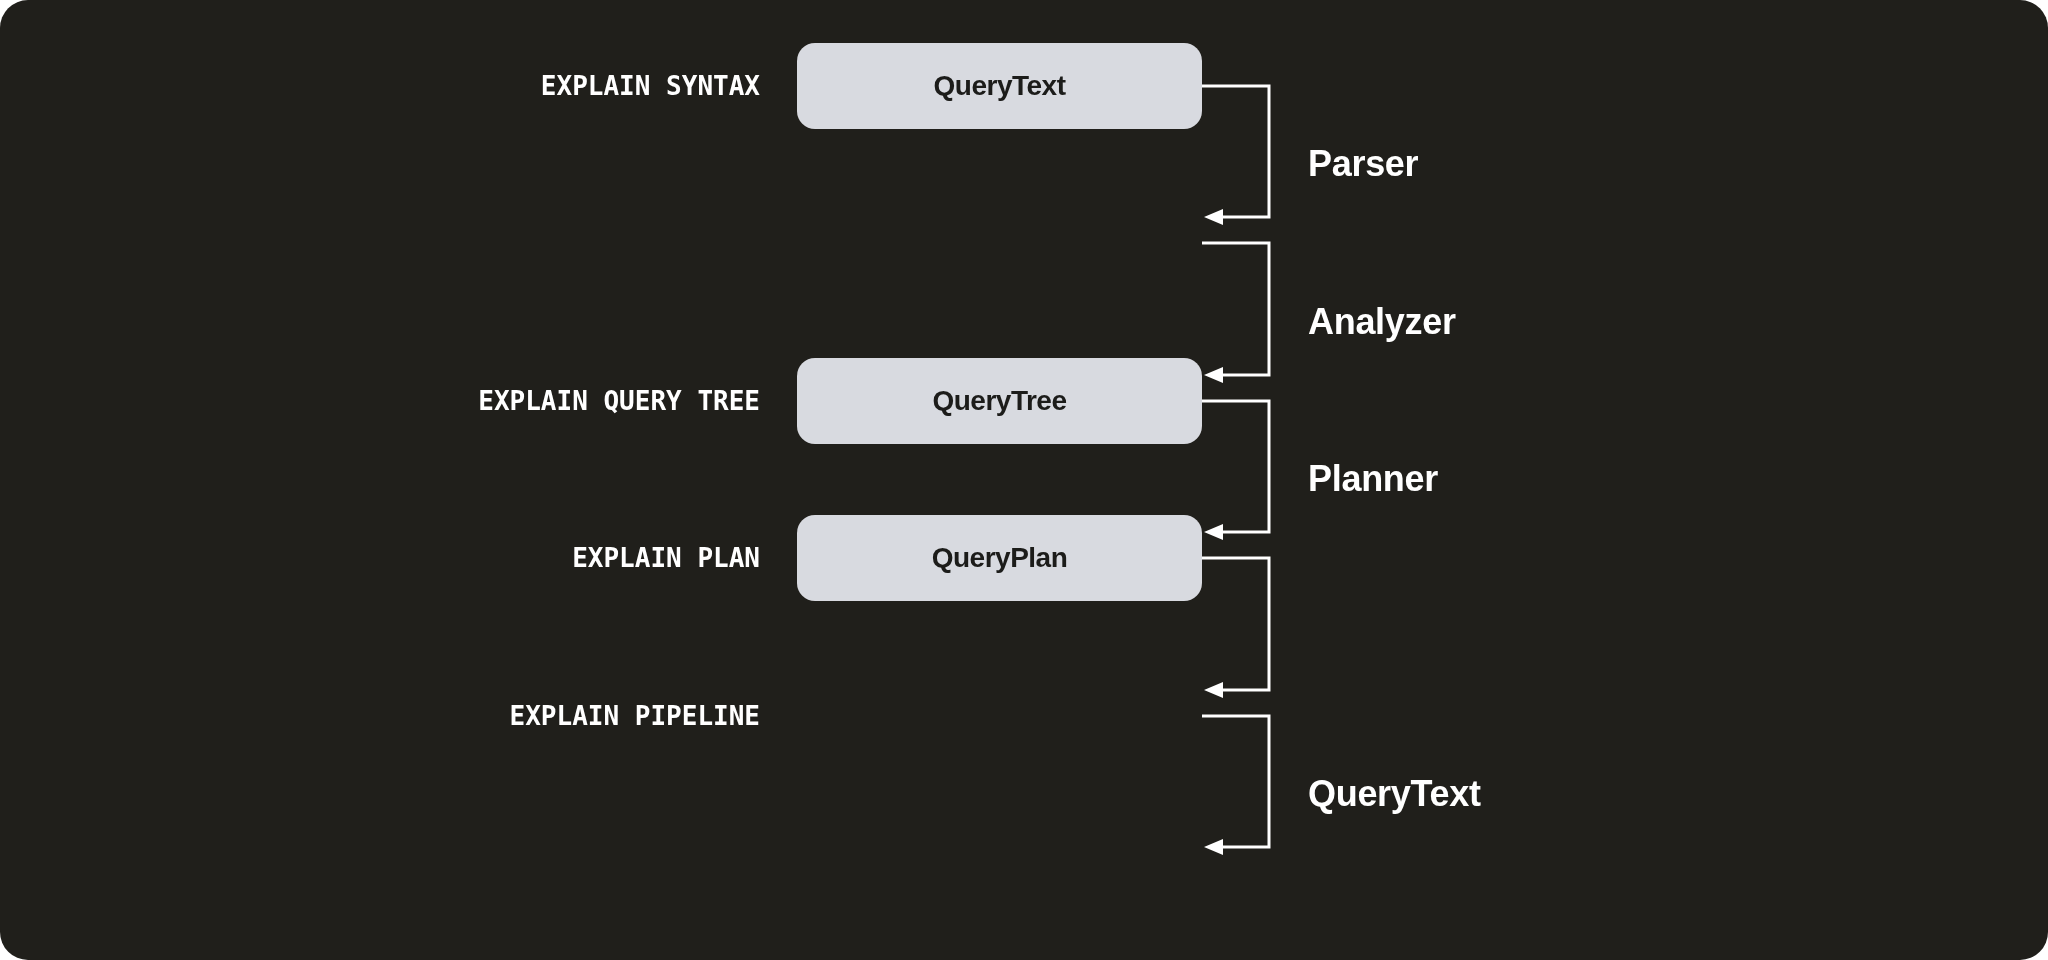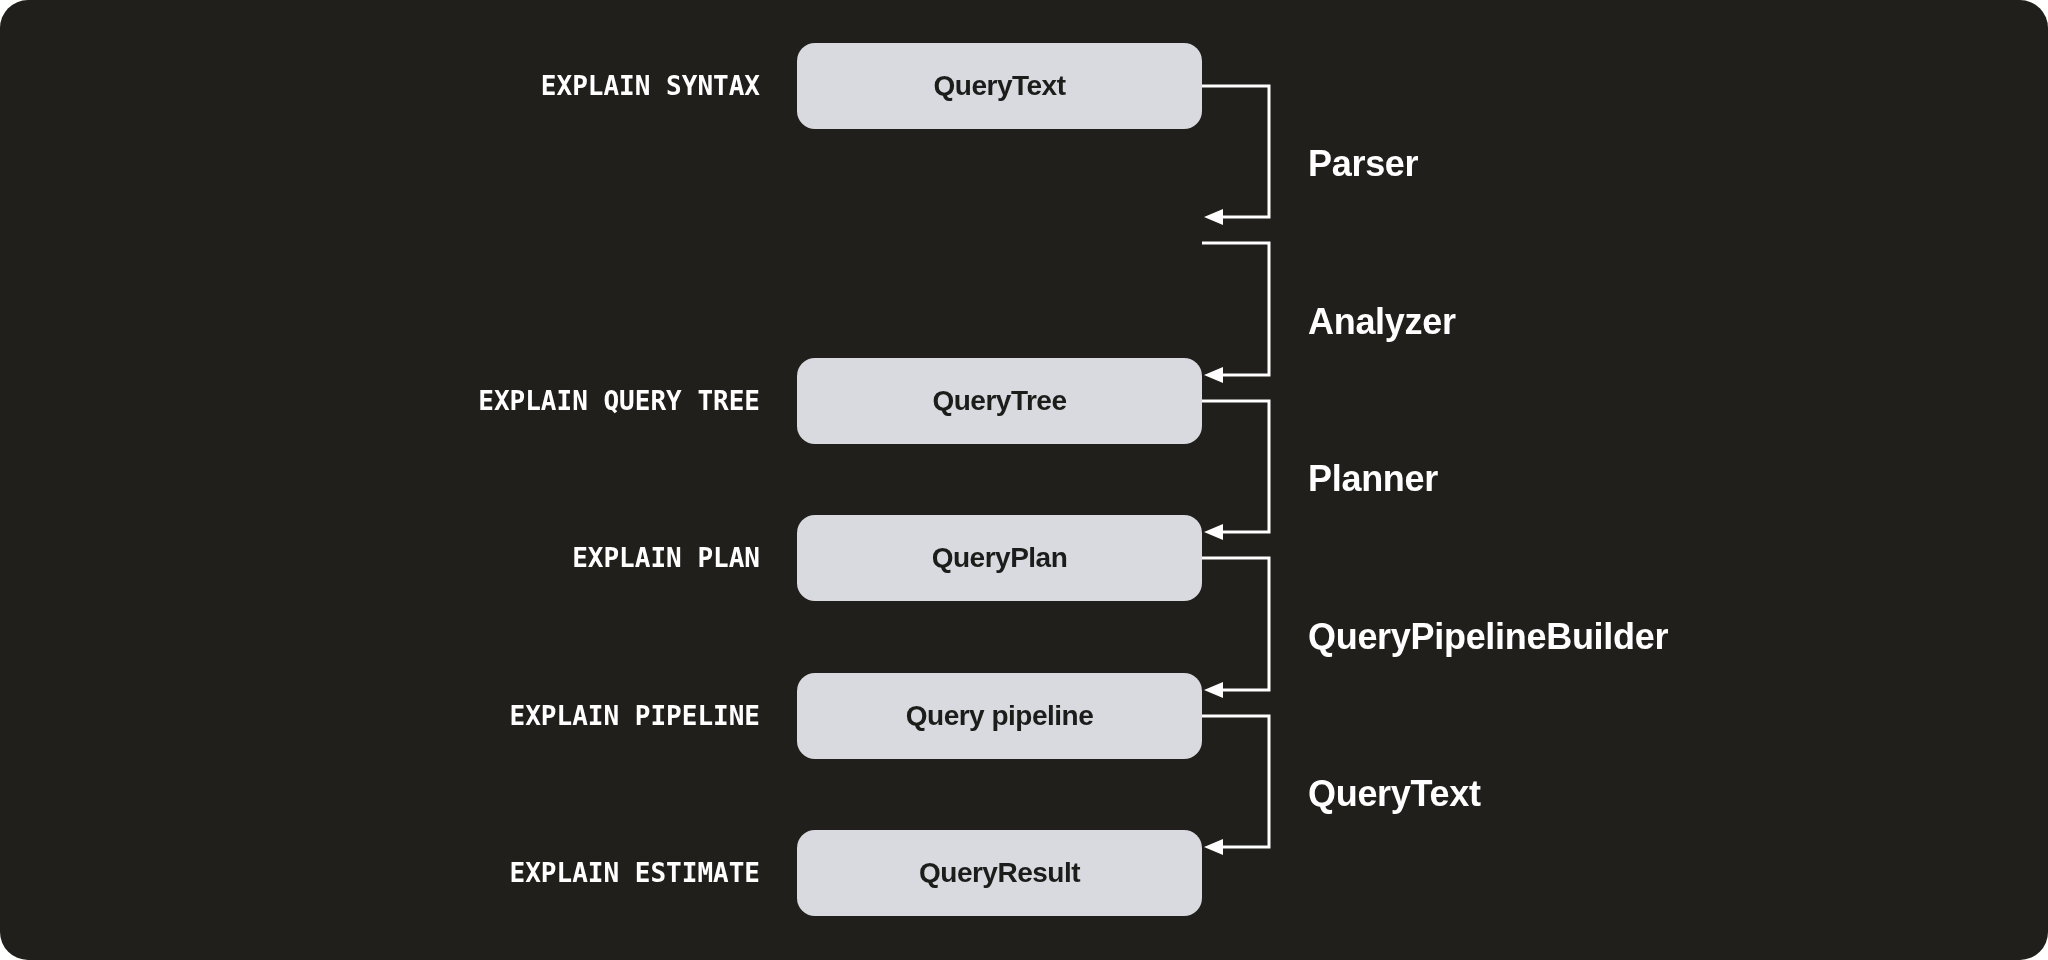--- a/index.html
+++ b/index.html
@@ -72,31 +72,22 @@
 
   <div class="row" style="top:358px">
     <div class="cmd">EXPLAIN QUERY TREE</div>
     <div class="node">
       <span>QueryTree</span>
     </div>
   </div>
 
   <div class="row" style="top:673px">
     <div class="cmd">EXPLAIN PIPELINE</div>
-    <div class="node">
-      <span>Query pipeline</span>
-    </div>
   </div>
 
-  <div class="row" style="top:830px">
-    <div class="cmd">EXPLAIN ESTIMATE</div>
-    <div class="node">
-      <span>QueryResult</span>
-    </div>
-  </div>
 
   <svg class="connectors" viewBox="0 0 2048 960" aria-hidden="true">
     <g>
       <path d="M1202 86 H1269 V217 H1222"></path>
       <polygon points="1204,217 1223,209 1223,225"></polygon>
     </g>
     <g>
       <path d="M1202 243 H1269 V375 H1222"></path>
       <polygon points="1204,375 1223,367 1223,383"></polygon>
     </g>
@@ -110,16 +101,15 @@
     </g>
     <g>
       <path d="M1202 716 H1269 V847 H1222"></path>
       <polygon points="1204,847 1223,839 1223,855"></polygon>
     </g>
   </svg>
 
   <div class="stage" style="top:164px">Parser</div>
   <div class="stage" style="top:322px">Analyzer</div>
   <div class="stage" style="top:479px">Planner</div>
-  <div class="stage" style="top:637px">QueryPipelineBuilder</div>
   <div class="stage" style="top:794px">QueryText</div>
 
 </div>
 
 </body></html>

